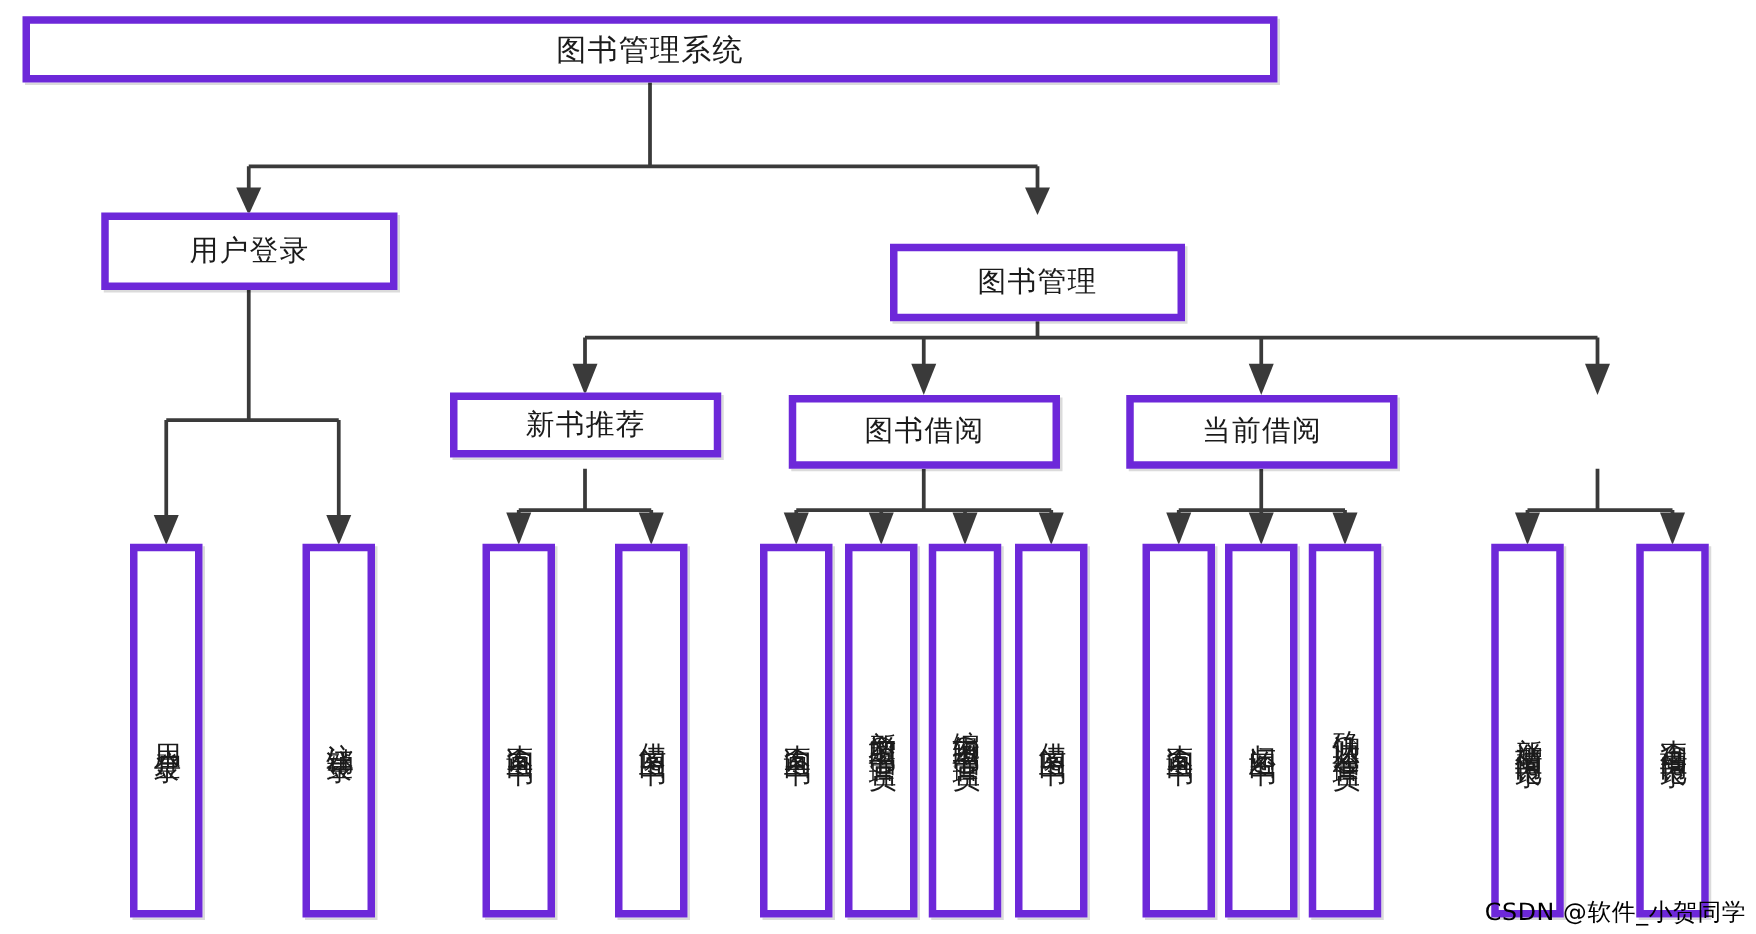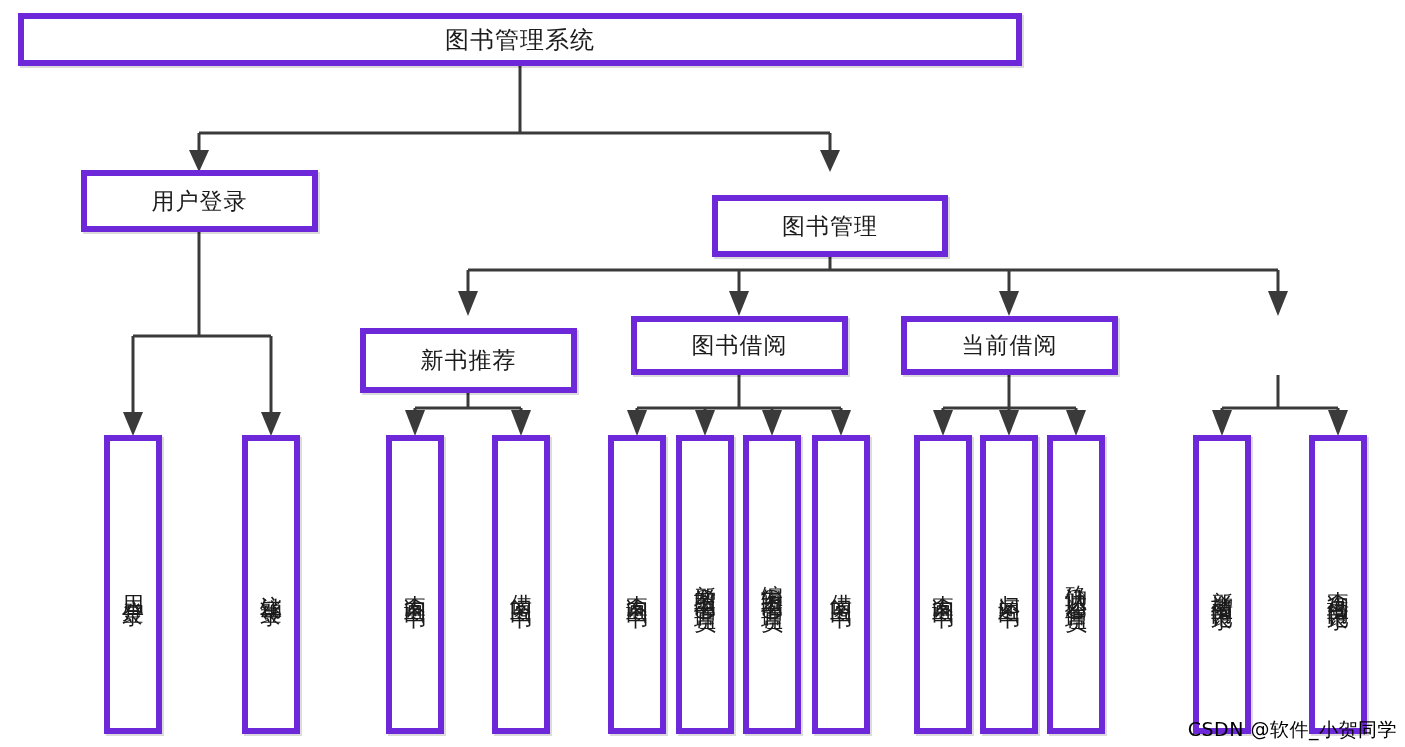--- a/index.html
+++ b/index.html
@@ -162,21 +162,21 @@
   </div>
 
   <div class="node horiz" style="left:81px; top:170px; width:237px; height:62px;">
     <span class="label">用户登录</span>
   </div>
 
   <div class="node horiz" style="left:712px; top:170px; width:236px; height:62px;margin-top:25px;">
     <span class="label">图书管理</span>
   </div>
 
-  <div class="node horiz" style="left:360px; top:328px; width:217px; height:65px;align-items:center;">
+  <div class="node horiz" style="left:360px; top:314px; width:217px; height:52px;align-items:center;">
     <span class="label">新书推荐</span>
   </div>
 
   <div class="node horiz" style="left:901px; top:316px; width:217px; height:59px;">
     <span class="label">当前借阅</span>
   </div>
 
   <div class="node horiz" style="left:631px; top:316px; width:217px; height:59px;">
     <span class="label">图书借阅</span>
   </div>

